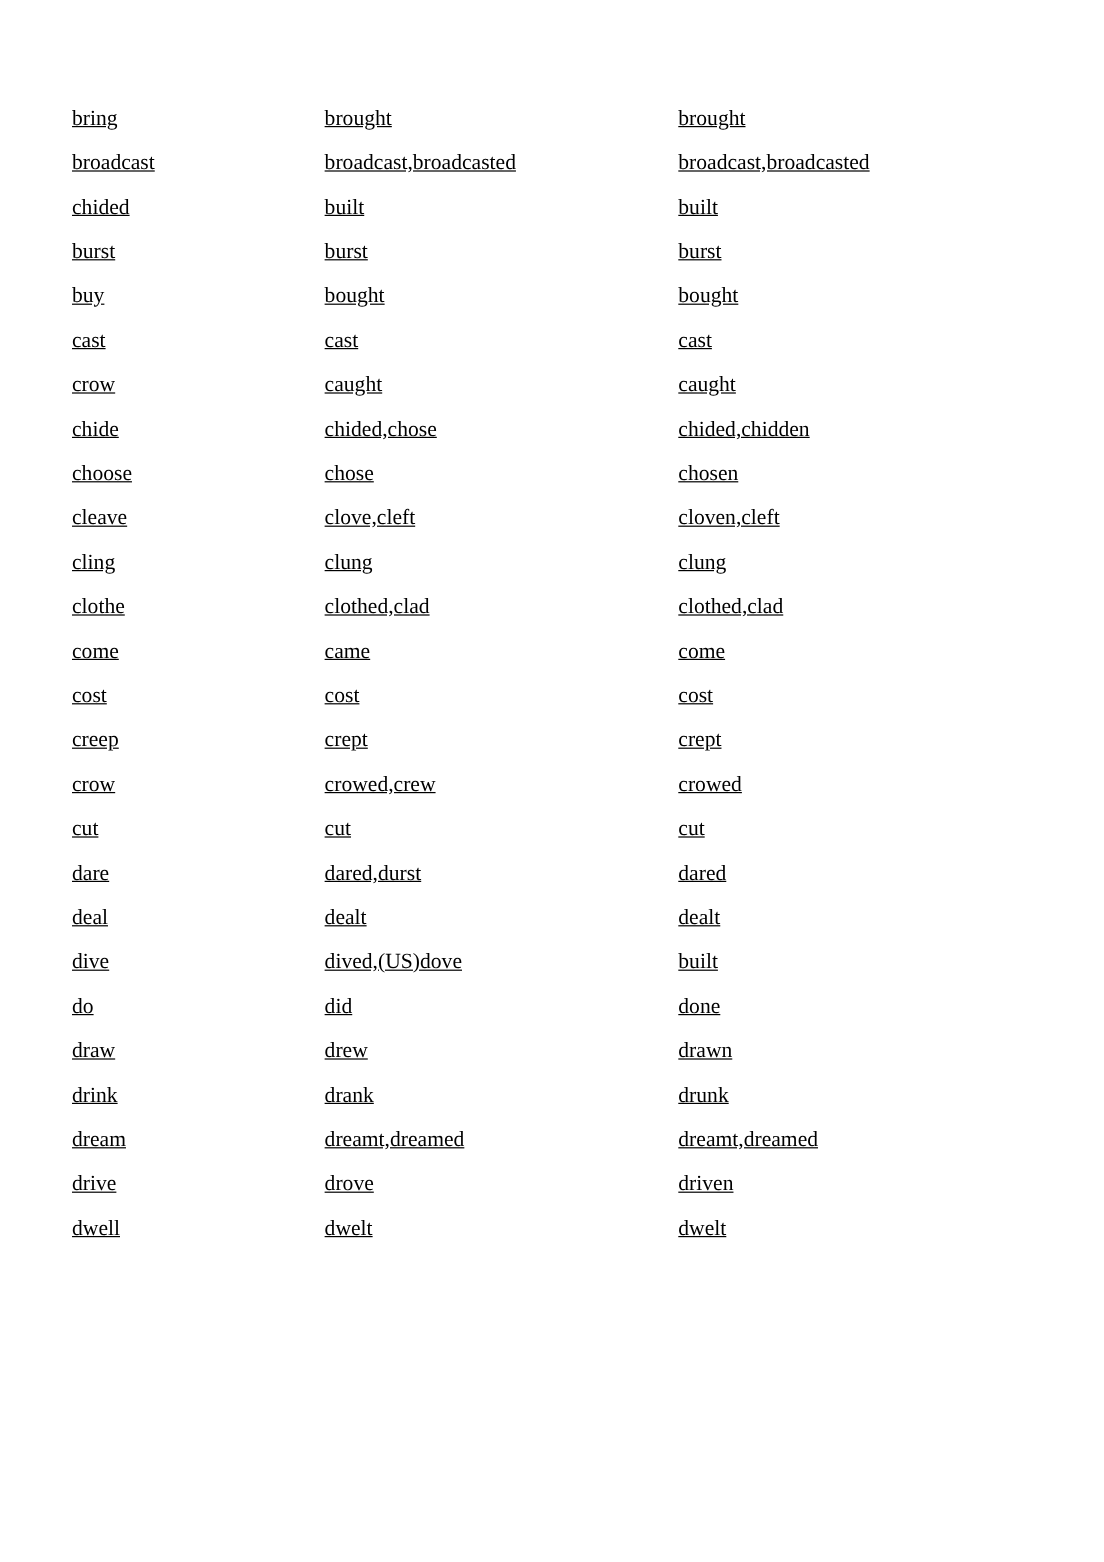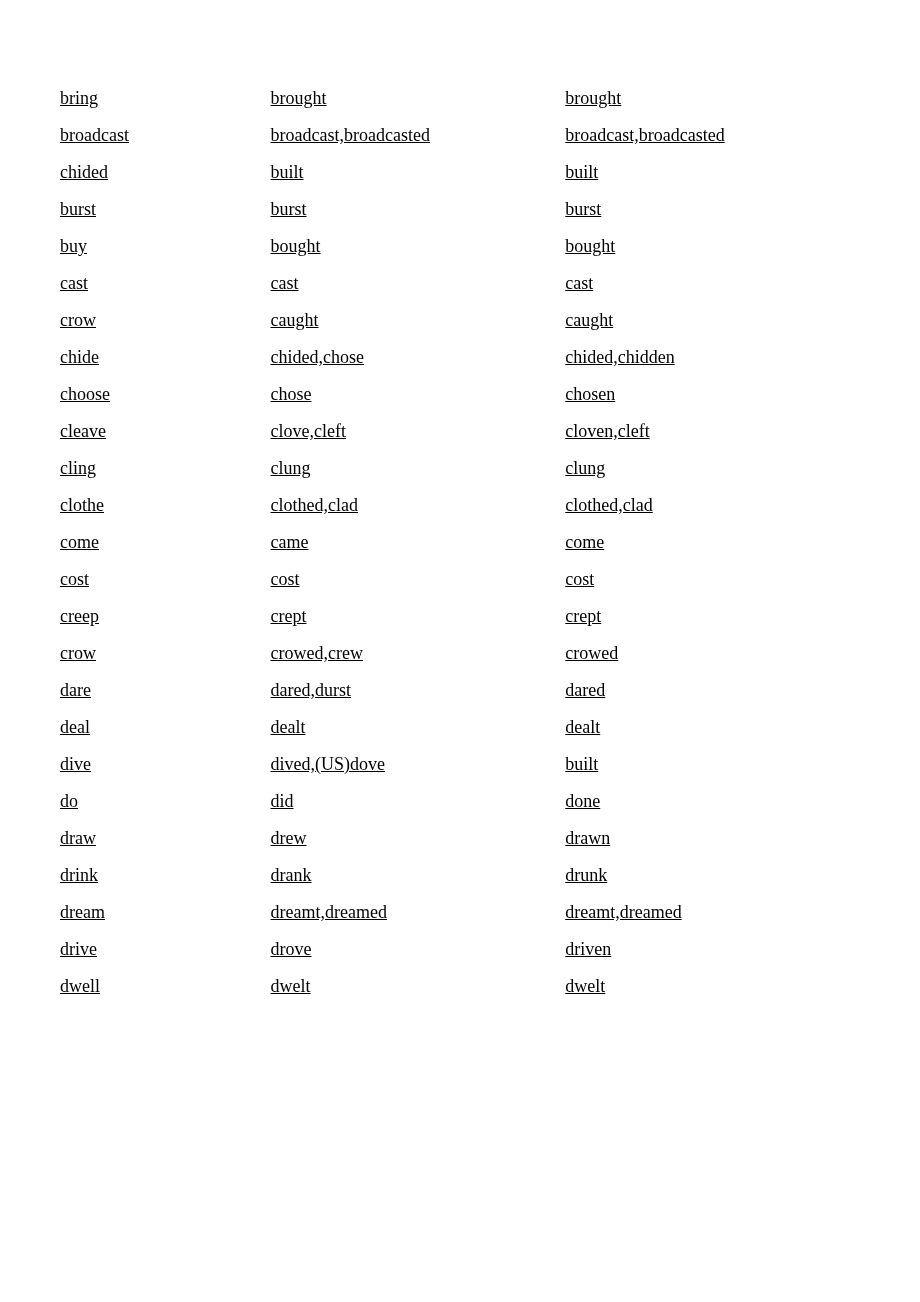--- a/index.html
+++ b/index.html
@@ -118,20 +118,25 @@
         <td class="col-base">creep</td>
         <td class="col-past">crept</td>
         <td class="col-pp">crept</td>
       </tr>
       <tr>
         <td class="col-base">crow</td>
         <td class="col-past">crowed,crew</td>
         <td class="col-pp">crowed</td>
       </tr>
       <tr>
+        <td class="col-base">cut</td>
+        <td class="col-past">cut</td>
+        <td class="col-pp">cut</td>
+      </tr>
+      <tr>
         <td class="col-base">dare</td>
         <td class="col-past">dared,durst</td>
         <td class="col-pp">dared</td>
       </tr>
       <tr>
         <td class="col-base">deal</td>
         <td class="col-past">dealt</td>
         <td class="col-pp">dealt</td>
       </tr>
       <tr>

